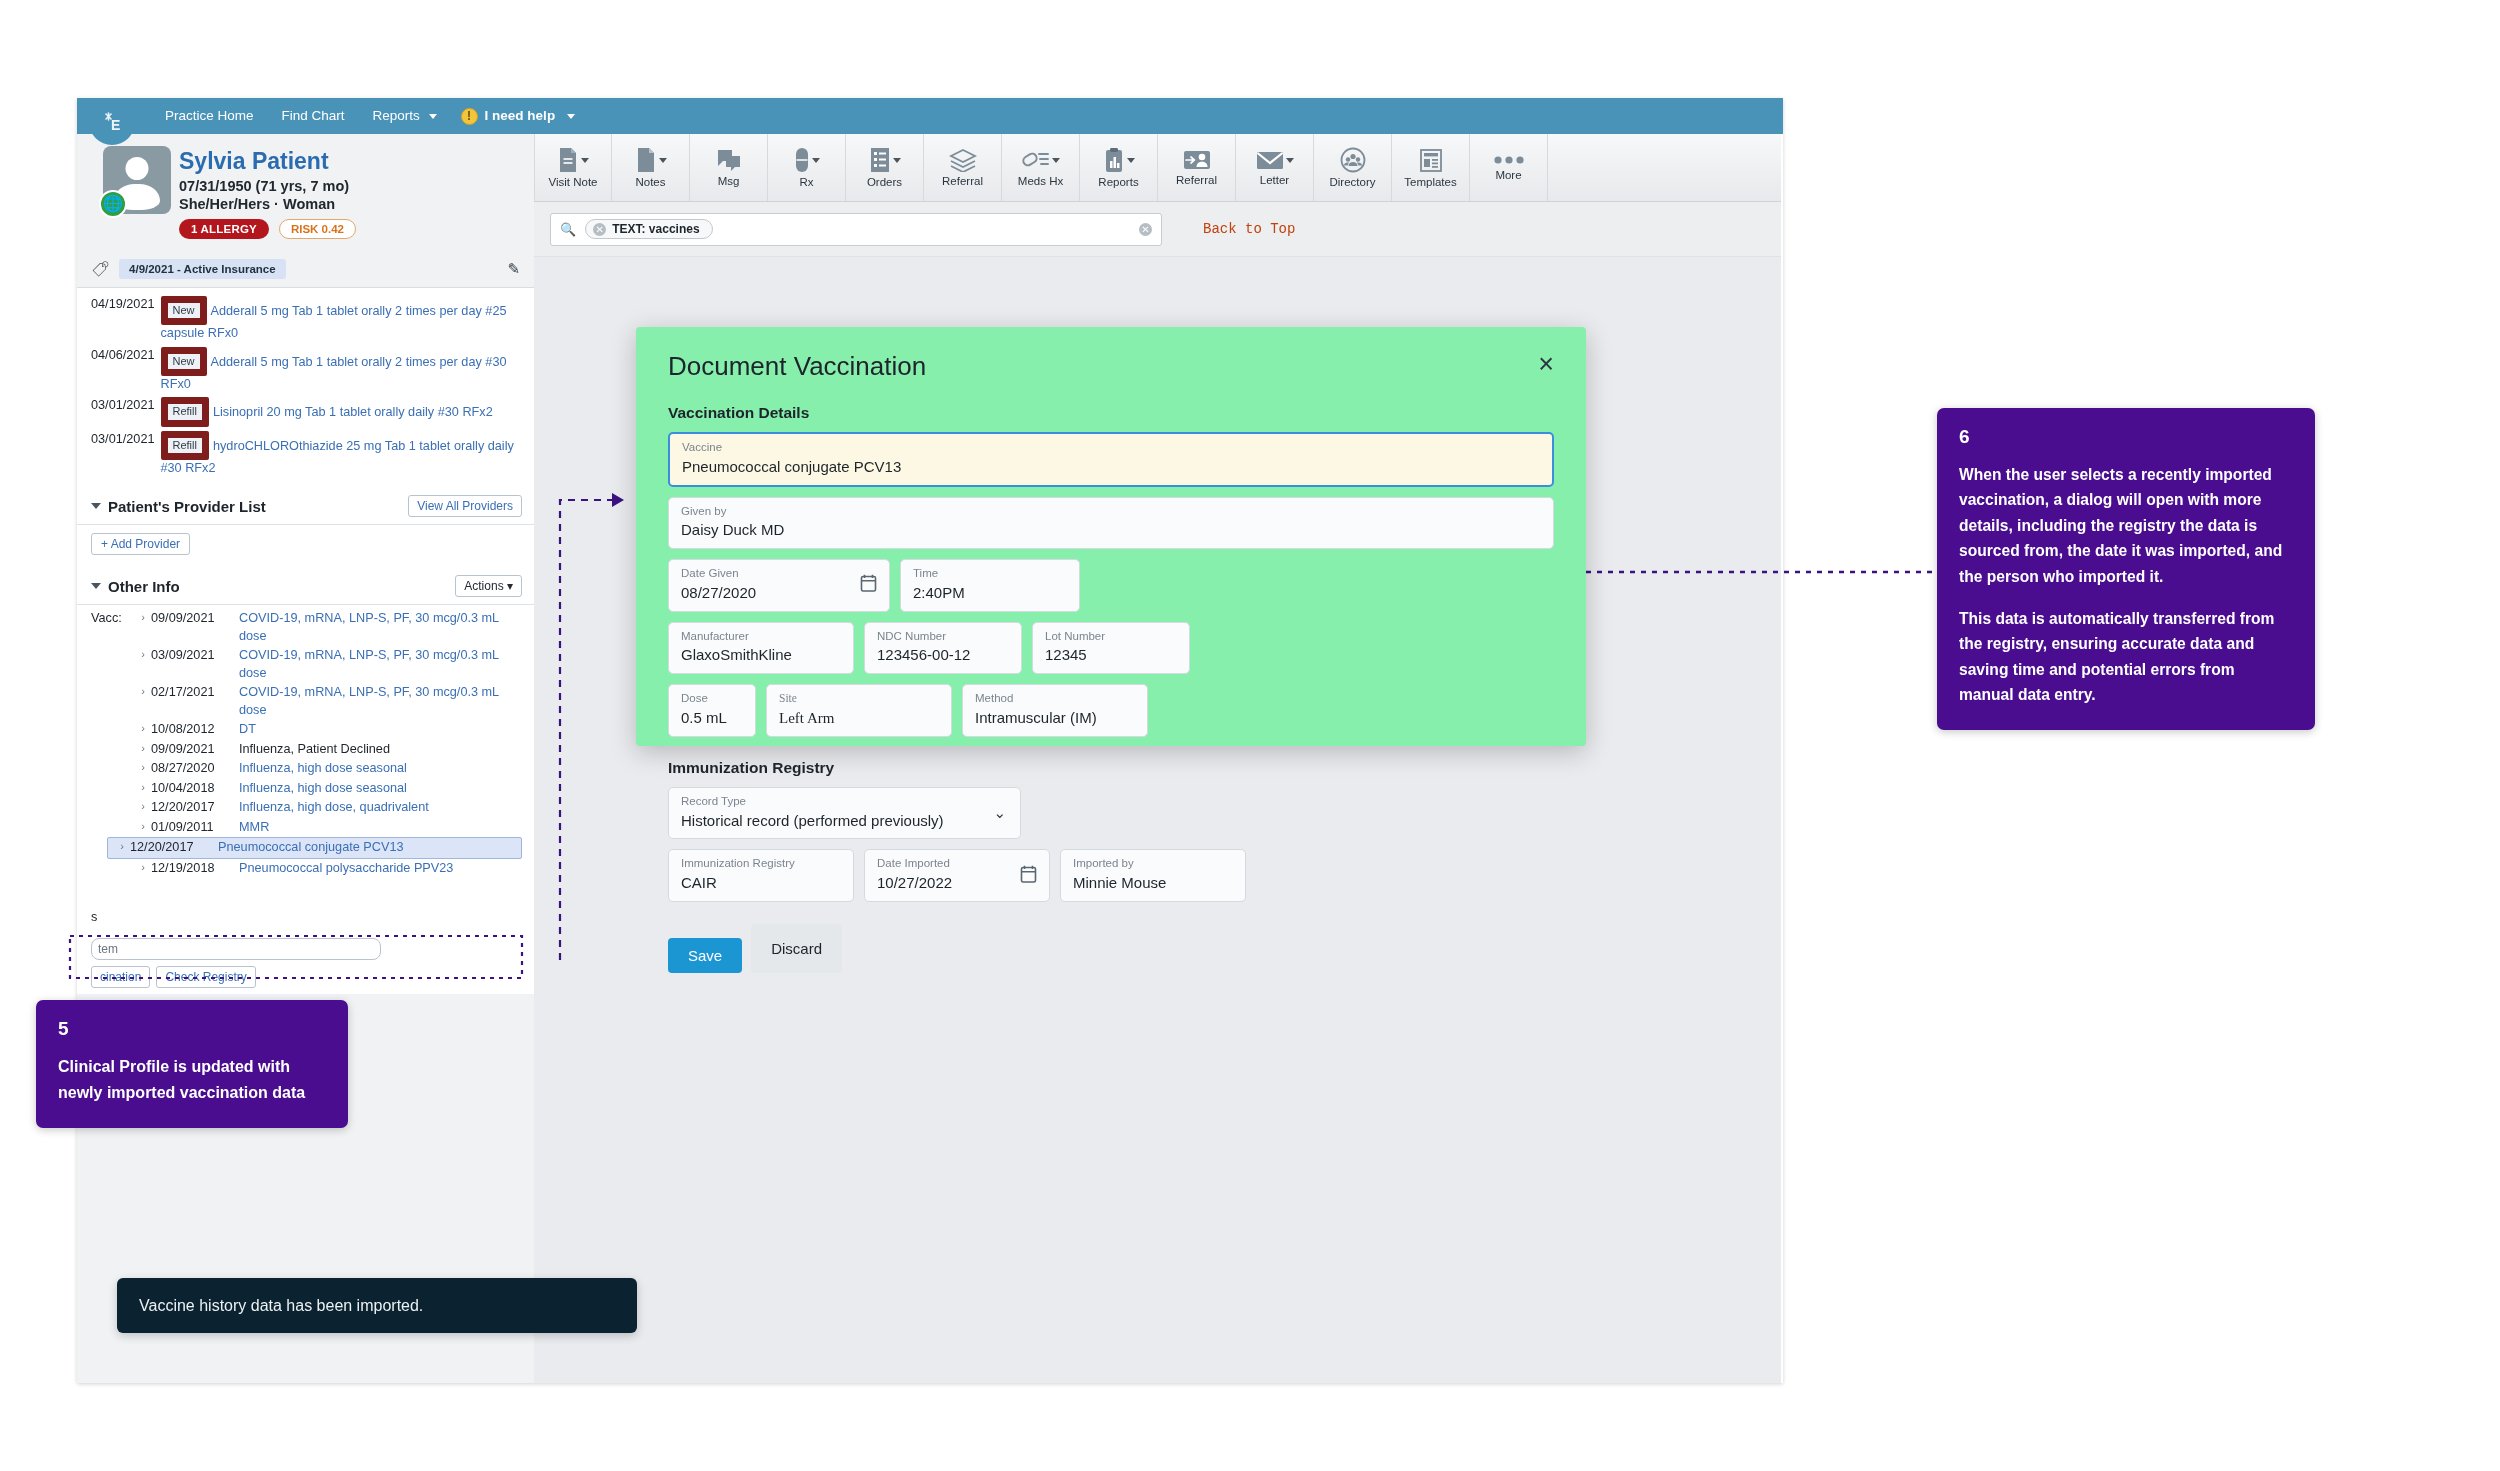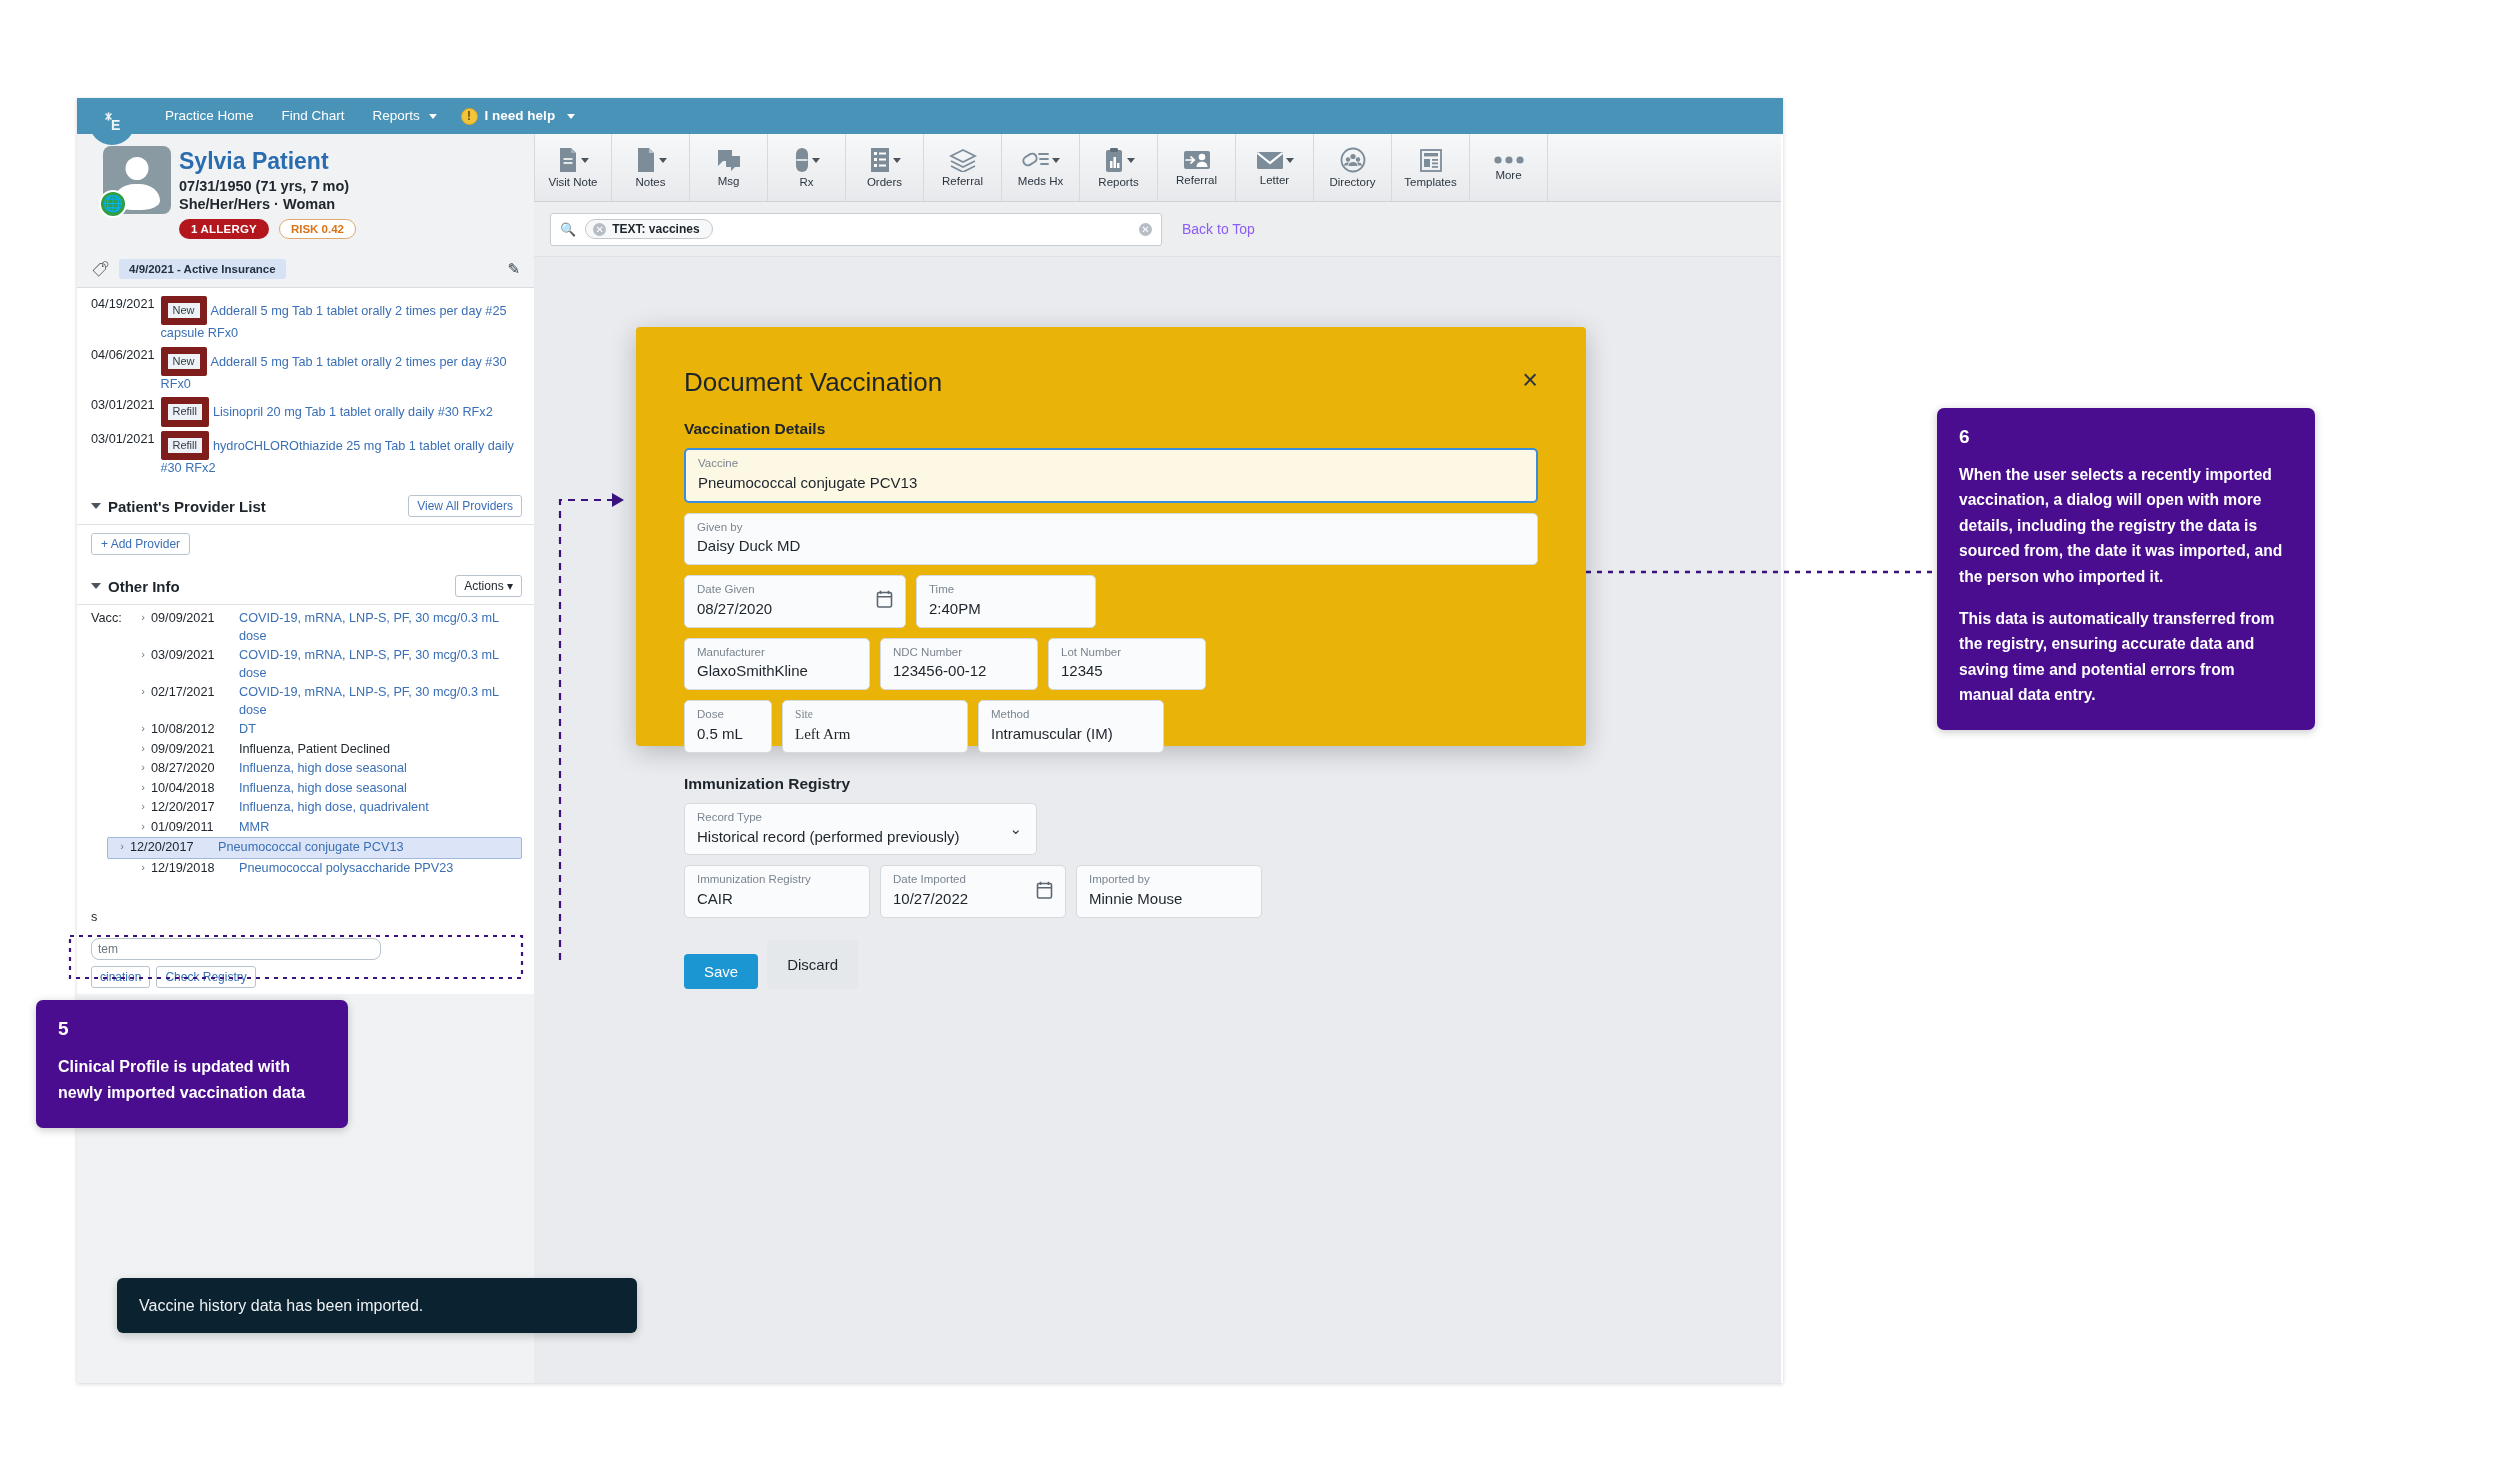--- a/index.html
+++ b/index.html
@@ -213,27 +213,27 @@
     display: flex; align-items: center; gap: 6px;
     border: 1px solid #c2c8ce; border-radius: 13px; background: #f7f8f9;
     padding: 2px 12px 2px 7px; font-size: 12px; font-weight: bold; color: #1d242b;
   }
   .chip-x, .clear-x {
     width: 13px; height: 13px; border-radius: 50%; background: #b6bdc4;
     color: #fff; font-size: 10px; line-height: 13px; text-align: center;
     display: inline-block; font-weight: normal;
   }
   .clear-x { margin-left: auto; }
-  .back-top { margin-left: 20px; font-size: 14px; color: #8b5cf6; }
+  .back-top { margin-left: 41px; font-size: 14px; color: #c2410c; font-family: Liberation Mono, monospace; }
   .modal {
     position: absolute; left: 636px; top: 327px;
     width: 950px; height: 419px;
-    background: #eab308; border-radius: 4px;
+    background: #86efac; border-radius: 4px;
     box-shadow: 0 6px 26px rgba(0,0,0,.22);
-    padding: 16px;
+    padding: 0;
   }
   .modal-inner { padding: 24px 32px 0 32px; }
   .modal-title-row { display: flex; align-items: flex-start; }
   .modal-title { font-size: 26px; color: #1d242b; font-weight: normal; }
   .modal-close {
     margin-left: auto; font-size: 27px; color: #2c3640; line-height: 1;
     font-weight: 300; cursor: pointer;
   }
   .section-head { font-size: 15.5px; font-weight: bold; color: #1d242b; margin: 22px 0 10px 0; }
   .field {

